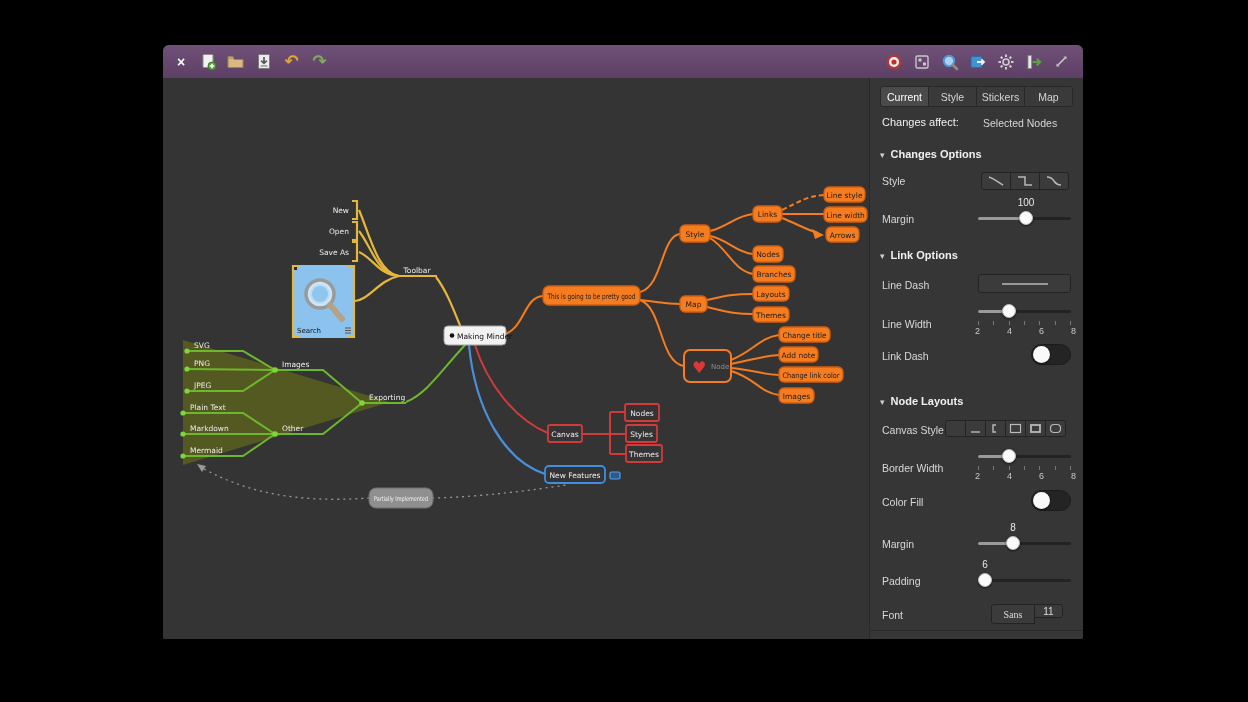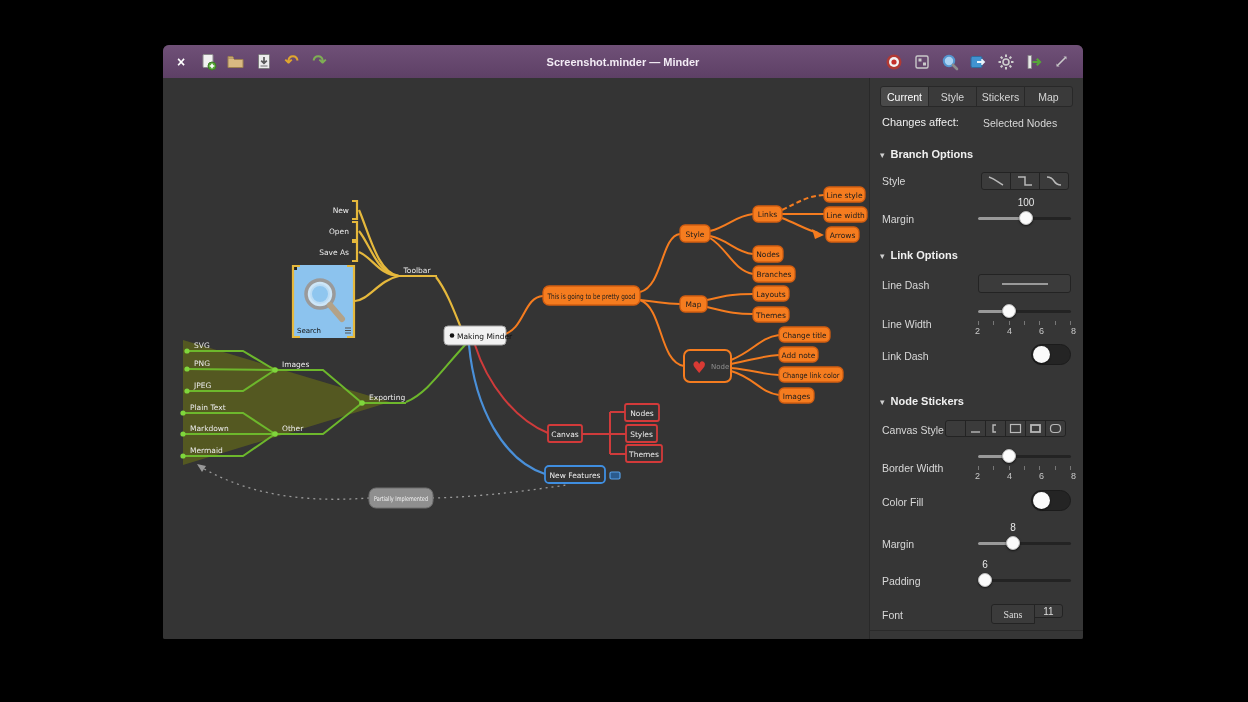--- a/index.html
+++ b/index.html
@@ -86,21 +86,20 @@
       <span class="tb-icon">
         <svg width="18" height="18" viewBox="0 0 18 18">
           <rect x="3.5" y="1.5" width="11" height="14" rx="1" fill="#ececec" stroke="#7d7d7d"></rect>
           <path d="M9 4 V10 M6.2 7.6 L9 10.4 L11.8 7.6" stroke="#5a5a5a" stroke-width="1.7" fill="none"></path>
           <path d="M5.5 13 H12.5" stroke="#9a9a9a" stroke-width="1.4"></path>
         </svg>
       </span>
       <span class="tb-icon uglyph" style="color:#e0a62f">↶</span>
       <span class="tb-icon uglyph" style="color:#7fae54">↷</span>
     </div>
-    <div class="tb-title">Screenshot.minder — Minder</div>
     <div class="tb-right">
       <span class="tb-icon">
         <svg width="18" height="18" viewBox="0 0 18 18">
           <circle cx="9" cy="9" r="7.5" fill="#b03a35"></circle>
           <circle cx="9" cy="9" r="5" fill="#f3f3f3"></circle>
           <circle cx="9" cy="9" r="2.6" fill="#c4302b"></circle>
         </svg>
       </span>
       <span class="tb-icon">
         <svg width="18" height="18" viewBox="0 0 18 18">
@@ -353,21 +352,21 @@
       <div class="tab active">Current</div>
       <div class="tab">Style</div>
       <div class="tab">Stickers</div>
       <div class="tab">Map</div>
     </div>
 
     <span class="slabel bold" style="top:38px">Changes affect:</span>
     <span class="val" style="position:absolute;left:113px;top:39px">Selected Nodes</span>
 
     <div class="shdr" style="top:70px">
-      <span class="tri">▾</span><span>Branch Options</span>
+      <span class="tri">▾</span><span>Changes Options</span>
     </div>
     <span class="slabel" style="top:97px">Style</span>
     <div style="position:absolute;left:111px;top:94px;display:flex">
       <div class="btn rl" style="width:30px;height:18px">
         <svg width="24" height="12" viewBox="0 0 24 12">
             <path d="M5 2 C11 4 15 8 19 10" stroke="#b9b9b9" stroke-width="1.5" fill="none"></path>
           </svg>
       </div>
       <div class="btn" style="width:30px;height:18px;margin-left:-1px">
         <svg width="24" height="12" viewBox="0 0 24 12">
@@ -415,21 +414,21 @@
         <span>4</span>
         <span>6</span>
         <span>8</span>
     </div>
     <span class="slabel" style="top:272px">Link Dash</span>
     <div class="toggle" style="left:161px;top:266px">
         <div class="knob"></div>
       </div>
 
     <div class="shdr" style="top:317px">
-      <span class="tri">▾</span><span>Node Stickers</span>
+      <span class="tri">▾</span><span>Node Layouts</span>
     </div>
     <span class="slabel" style="top:346px">Canvas Style</span>
     <div style="position:absolute;left:75px;top:342px;display:flex">
       <div class="btn rl" style="width:21px;height:17px"></div>
       <div class="btn" style="width:21px;height:17px;margin-left:-1px">
         <svg width="15" height="11" viewBox="0 0 15 11">
             <path d="M3 9 H12" stroke="#b9b9b9" stroke-width="1.4"></path>
           </svg>
       </div>
       <div class="btn" style="width:21px;height:17px;margin-left:-1px">

